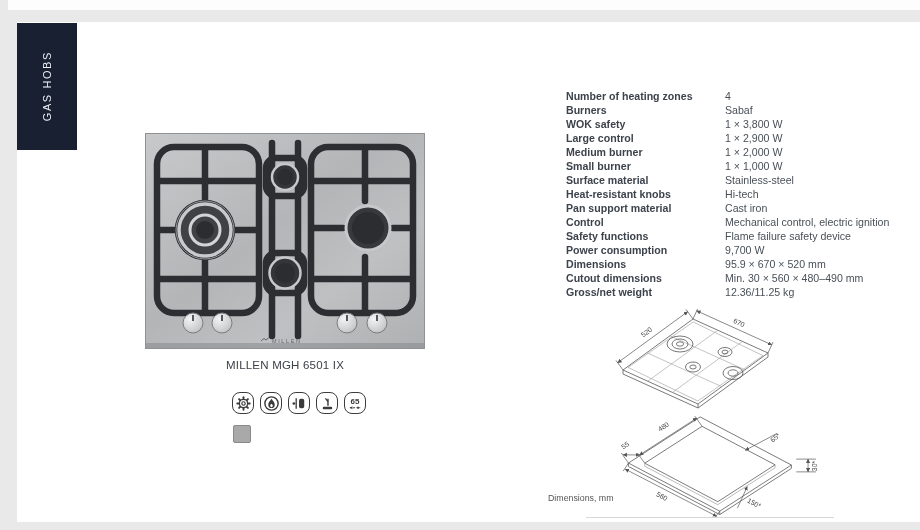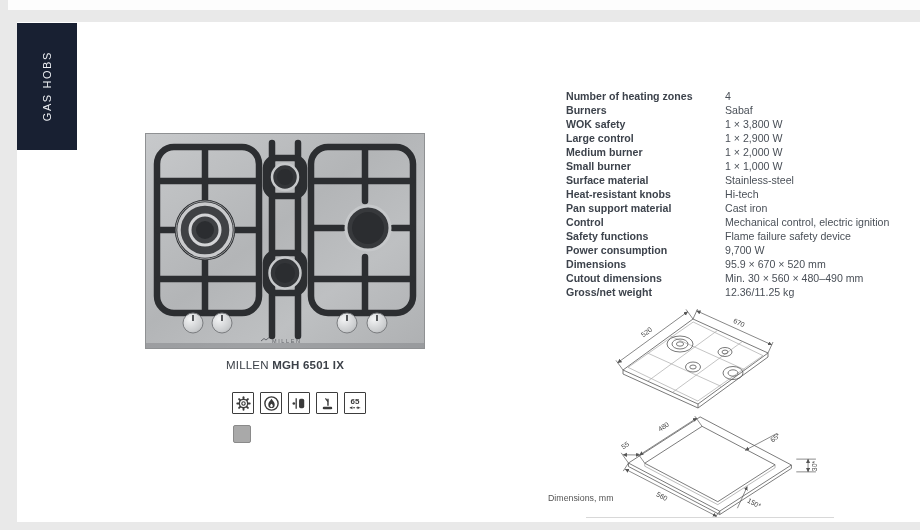--- a/index.html
+++ b/index.html
@@ -13,24 +13,24 @@
   .category-tab { position:absolute; left:17px; top:23px; width:60px; height:127px;
     background:#182032; display:flex; align-items:center; justify-content:center; cursor:pointer; }
   .category-tab span { writing-mode:vertical-rl; transform:rotate(180deg); color:#eef0f4;
     font-size:11px; letter-spacing:1.6px; font-weight:500; }
 
   .product-photo { position:absolute; left:145px; top:133px; width:280px; height:216px; }
 
   .product-title { position:absolute; left:145px; top:359px; width:280px; text-align:center;
     font-size:11.5px; color:#3c4148; letter-spacing:.2px; }
   .product-title .brand { font-weight:400; }
-  .product-title .model { font-weight:700; }
+  .product-title .model { font-weight:400; }
 
   .badge-row { position:absolute; left:232px; top:392px; display:flex; gap:6px; }
-  .badge { width:22px; height:22px; border:1.5px solid #3c3c3c; border-radius:1px;
+  .badge { width:22px; height:22px; border:1.5px solid #3c3c3c; border-radius:8px;
     display:flex; align-items:center; justify-content:center; background:#fff; }
 
   .swatch { position:absolute; left:233px; top:425px; width:18px; height:18px;
     background:#a9a9a9; border:1px solid #8a8a8a; border-radius:2px; cursor:pointer; }
 
   .spec-table { position:absolute; left:566px; top:88px; width:354px; }
   .spec-row { display:flex; height:14px; align-items:flex-end; }
   .spec-label { width:159px; font-size:10.6px; font-weight:700; color:#3d434c; white-space:nowrap; }
   .spec-value { font-size:10.6px; color:#4a5058; white-space:nowrap; }
 

